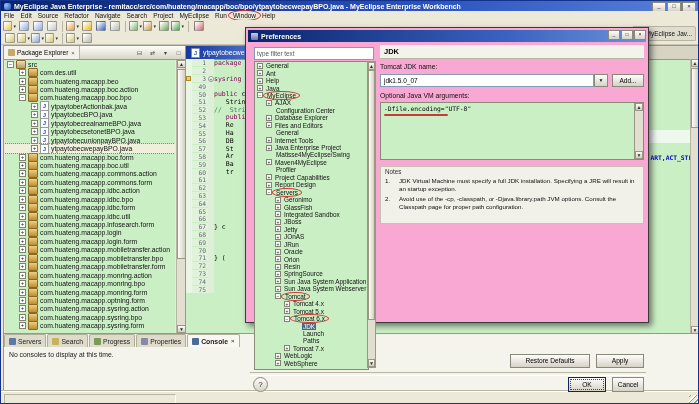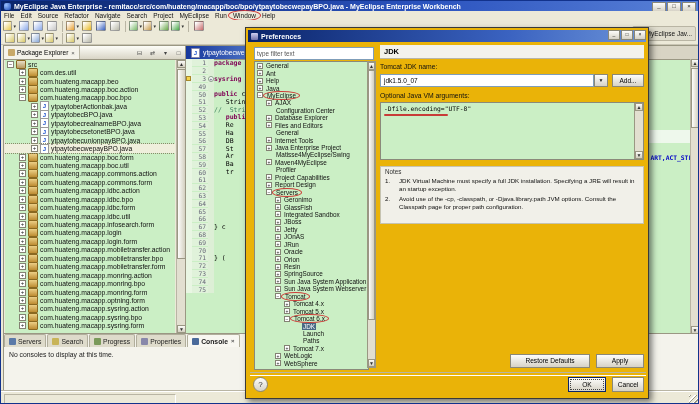--- a/index.html
+++ b/index.html
@@ -64,21 +64,21 @@
     font-weight:bold;text-align:center;margin-right:3px;border-radius:1px;}
   #edbody{position:absolute;left:0;top:13px;right:8px;bottom:0;overflow:hidden;}
   .eline{display:flex;height:7.8px;align-items:center;white-space:pre;}
   .emark{width:6px;height:7.8px;background:#e9f6e3;flex:none;position:relative;}
   .warn{position:absolute;left:0;top:1px;width:5px;height:5px;background:#f4d44a;border:1px solid #a8882a;box-sizing:border-box;}
   .enum{width:14px;flex:none;text-align:right;font-size:6.3px;color:#667;padding-right:2px;background:#e0f2da;font-family:"DejaVu Sans Mono",monospace;}
   .efold{width:6px;flex:none;background:#ddefd6;position:relative;height:7.8px;}
   .foldbox{position:absolute;left:0;top:1px;width:6px;height:6px;border:1px solid #88a088;border-radius:50%;
     background:#fff;font-size:5px;line-height:4px;text-align:center;color:#446;box-sizing:border-box;}
   .ecode{flex:1;font-family:"DejaVu Sans Mono",monospace;font-size:6.5px;color:#000;}
-  .seg-k{color:#7f0055;font-weight:bold;}
+  .seg-k{color:#7f0055;font-weight:normal;}
   .seg-p{color:#000;}
   .seg-c{color:#3f7f5f;}
   #edband{position:absolute;right:9px;top:84px;width:45px;height:13px;background:#eef8ec;}
   #edfrag{position:absolute;right:3px;top:108px;font-family:"DejaVu Sans Mono",monospace;font-size:6.3px;color:#0000c8;font-weight:bold;white-space:nowrap;}
   
   #bottomview{left:2px;top:332px;width:695px;height:57px;background:#f4f3ec;}
   #btabs{position:absolute;left:0;top:0;height:13px;display:flex;align-items:flex-end;}
   .btab{height:12px;display:flex;align-items:center;padding:0 4px;font-size:6.8px;color:#222;
     border:1px solid #b1ae9c;border-bottom:none;background:#dedbcb;margin-right:1px;border-radius:2px 2px 0 0;}
   .btab.active{background:#f8f7f1;font-weight:bold;}
@@ -87,21 +87,21 @@
   .ic-properties{background:#8888aa;} .ic-console{background:#4a6a9a;}
   .btclose{margin-left:3px;font-size:6px;color:#555;}
   #consolemsg{position:absolute;left:5px;top:17px;font-size:6.8px;color:#222;}
   
   #statusbar{position:absolute;left:0;top:390px;width:699px;height:14px;background:#ece9d8;border-top:1px solid #fff;
     box-shadow:0 -1px 0 #b9b5a4;}
   .statuscell{position:absolute;left:3px;top:2px;width:170px;height:9px;border:1px solid #b9b5a4;border-right-color:#fff;border-bottom-color:#fff;}
   .grip{position:absolute;right:1px;bottom:1px;width:10px;height:10px;
     background:repeating-linear-gradient(135deg,#fff 0 1px,#9a9783 1px 2px,transparent 2px 4px);}
   
-  #dlg{position:absolute;left:244px;top:26px;width:404px;height:372px;background:#eab308;
+  #dlg{position:absolute;left:244px;top:26px;width:404px;height:296px;background:#f9a8d4;
     border:1px solid #3a3a3a;box-shadow:3px 3px 6px rgba(0,0,0,.5);z-index:10;box-sizing:border-box;}
   #dlgtitle{position:absolute;left:2px;top:2px;right:2px;height:12px;
     background:linear-gradient(90deg,#0a246a,#3a62c0 65%,#6a92d8);display:flex;align-items:center;}
   #dlgtitle .dic{width:7px;height:7px;margin:0 3px;background:linear-gradient(#cfcff0,#7070a8);border-radius:1px;}
   #dlgtitle .dtext{color:#fff;font-size:7px;font-weight:bold;}
   .dlgbtns{position:absolute;right:2px;top:2px;display:flex;gap:1px;}
   .dbtn{width:10px;height:8px;background:linear-gradient(#fdfdfb,#d6d2c6);border:1px solid #8a8878;
     font-size:5px;line-height:7px;text-align:center;color:#222;}
   #filter{position:absolute;left:8px;top:19px;width:114px;height:11px;border:1px solid #7f9db9;background:#fff;
     font-size:6.3px;color:#555;padding:0 2px;font-family:"Liberation Sans",sans-serif;}

